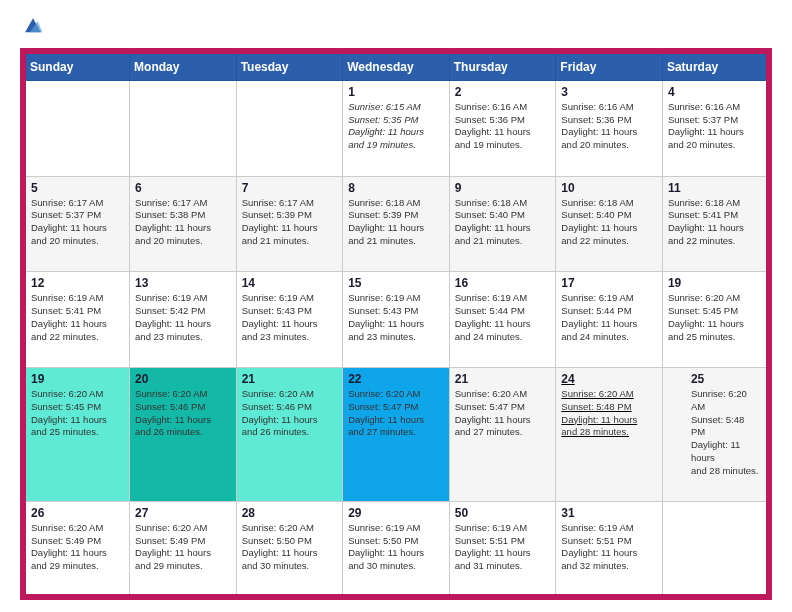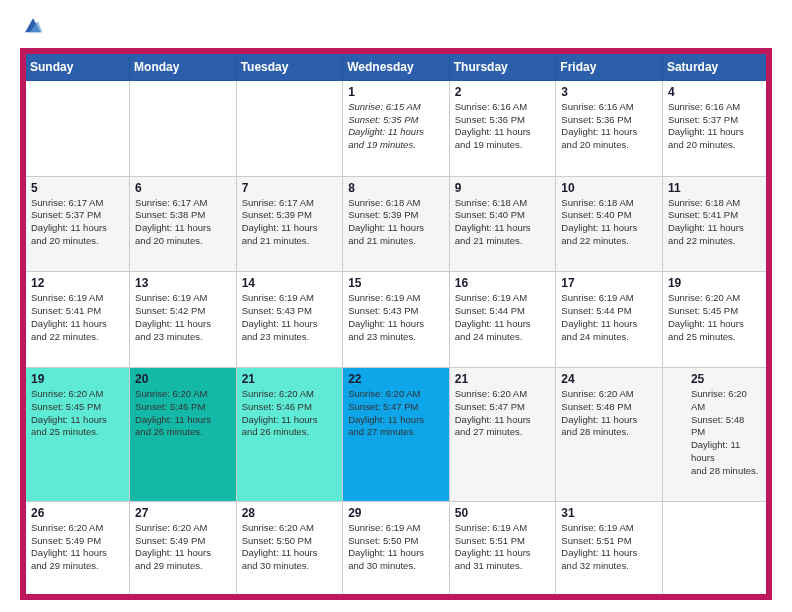--- a/index.html
+++ b/index.html
@@ -299,21 +299,21 @@
 Daylight: 11 hours
 and 27 minutes.</div>
           </td>
           <td style="background-color: rgb(245, 245, 245);">
             <div class="day-number">21</div>
             <div class="day-info" style="white-space: pre-line;">Sunrise: 6:20 AM
 Sunset: 5:47 PM
 Daylight: 11 hours
 and 27 minutes.</div>
           </td>
-          <td style="background-color: rgb(245, 245, 245);">
+          <td style="background-color: rgb(245, 245, 245); text-decoration: underline;">
             <div class="day-number">24</div>
             <div class="day-info" style="white-space: pre-line;">Sunrise: 6:20 AM
 Sunset: 5:48 PM
 Daylight: 11 hours
 and 28 minutes.</div>
           </td>
           <td style="background-color: rgb(245, 245, 245); padding-left: 28px;">
             <div class="day-number">25</div>
             <div class="day-info" style="white-space: pre-line;">Sunrise: 6:20 AM
 Sunset: 5:48 PM

